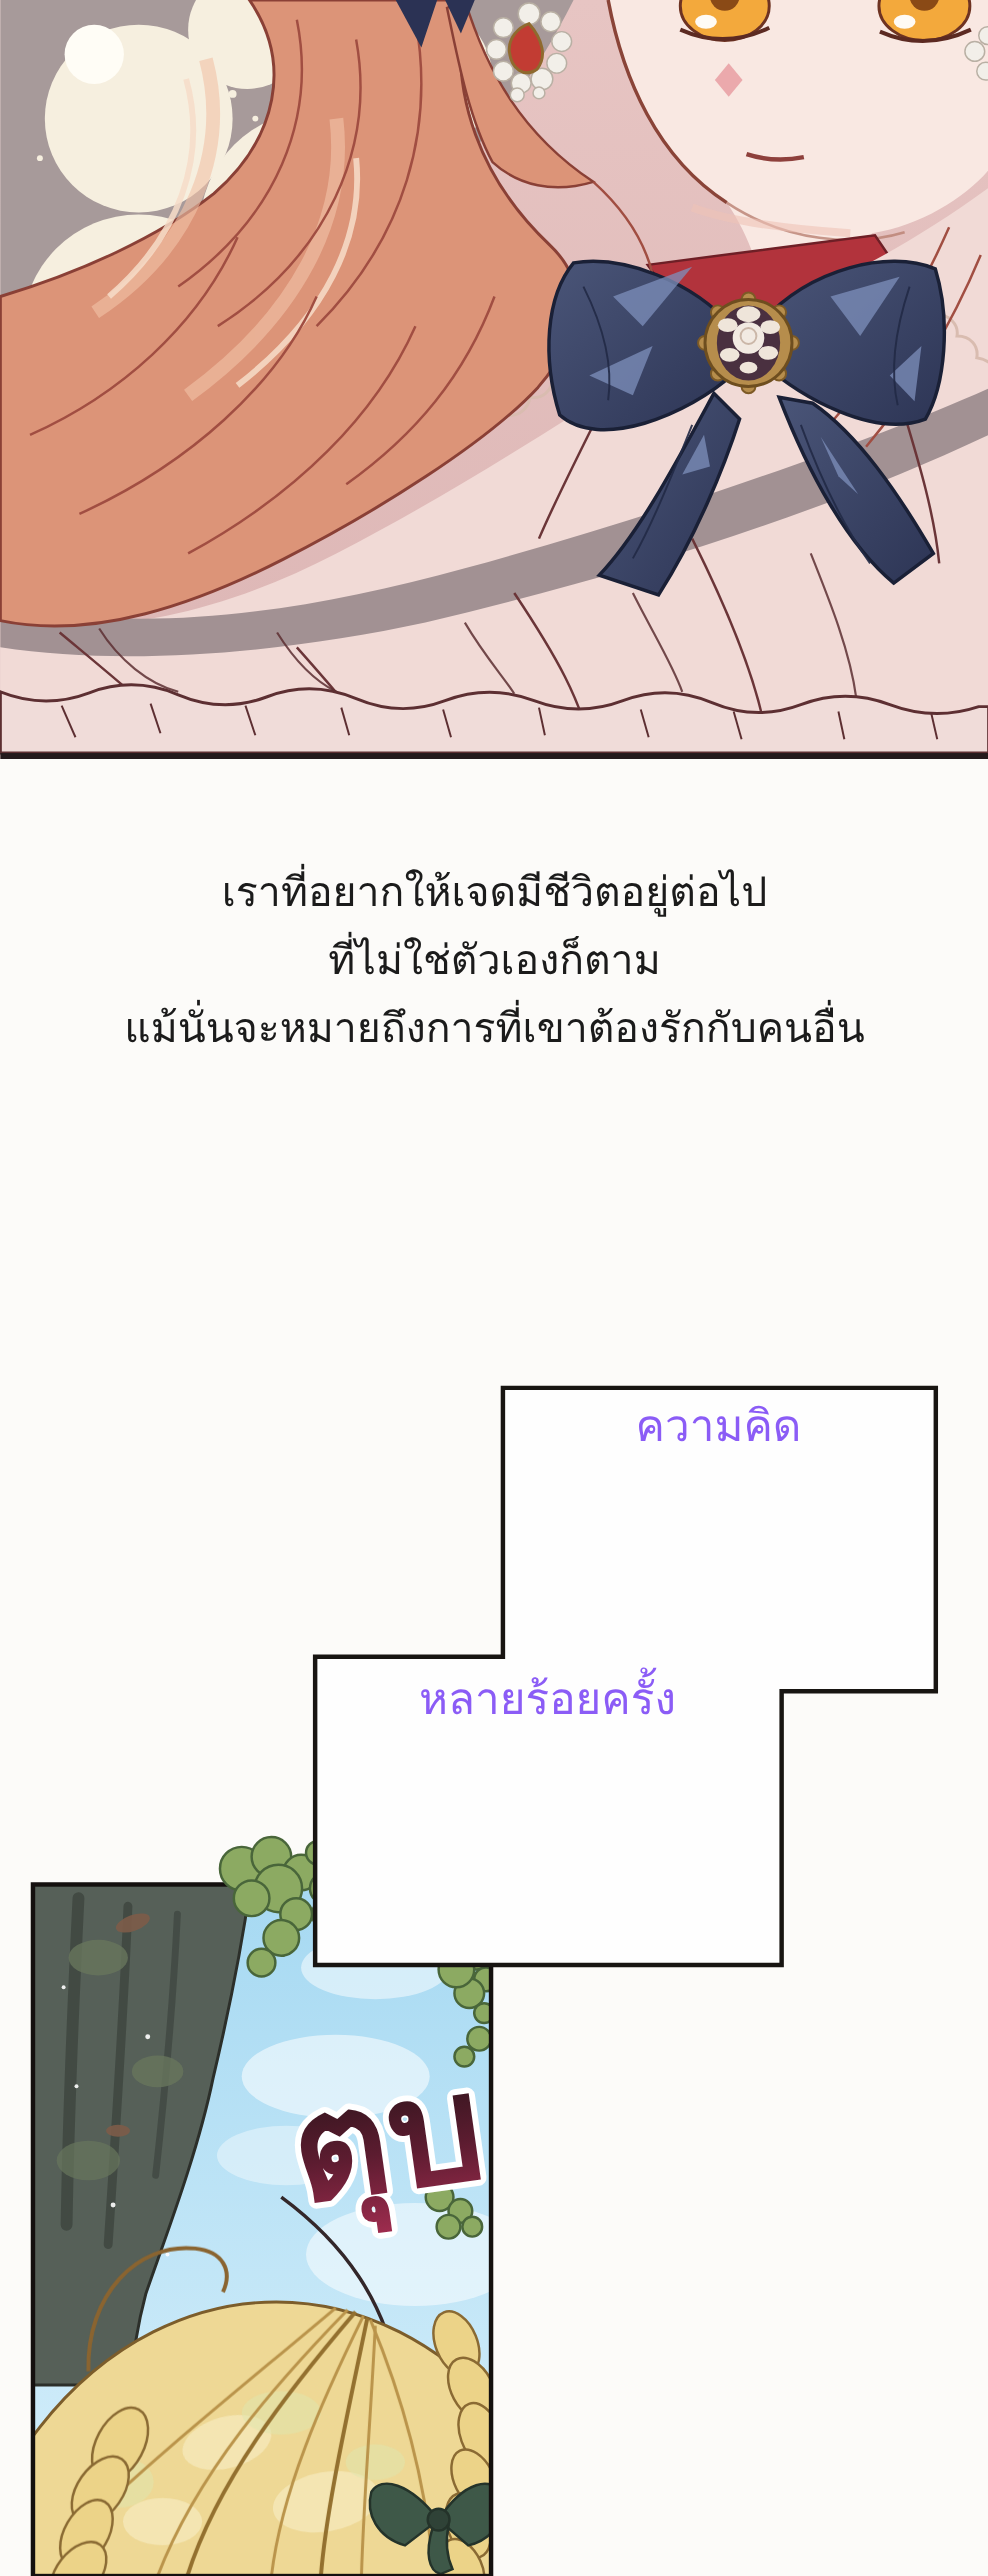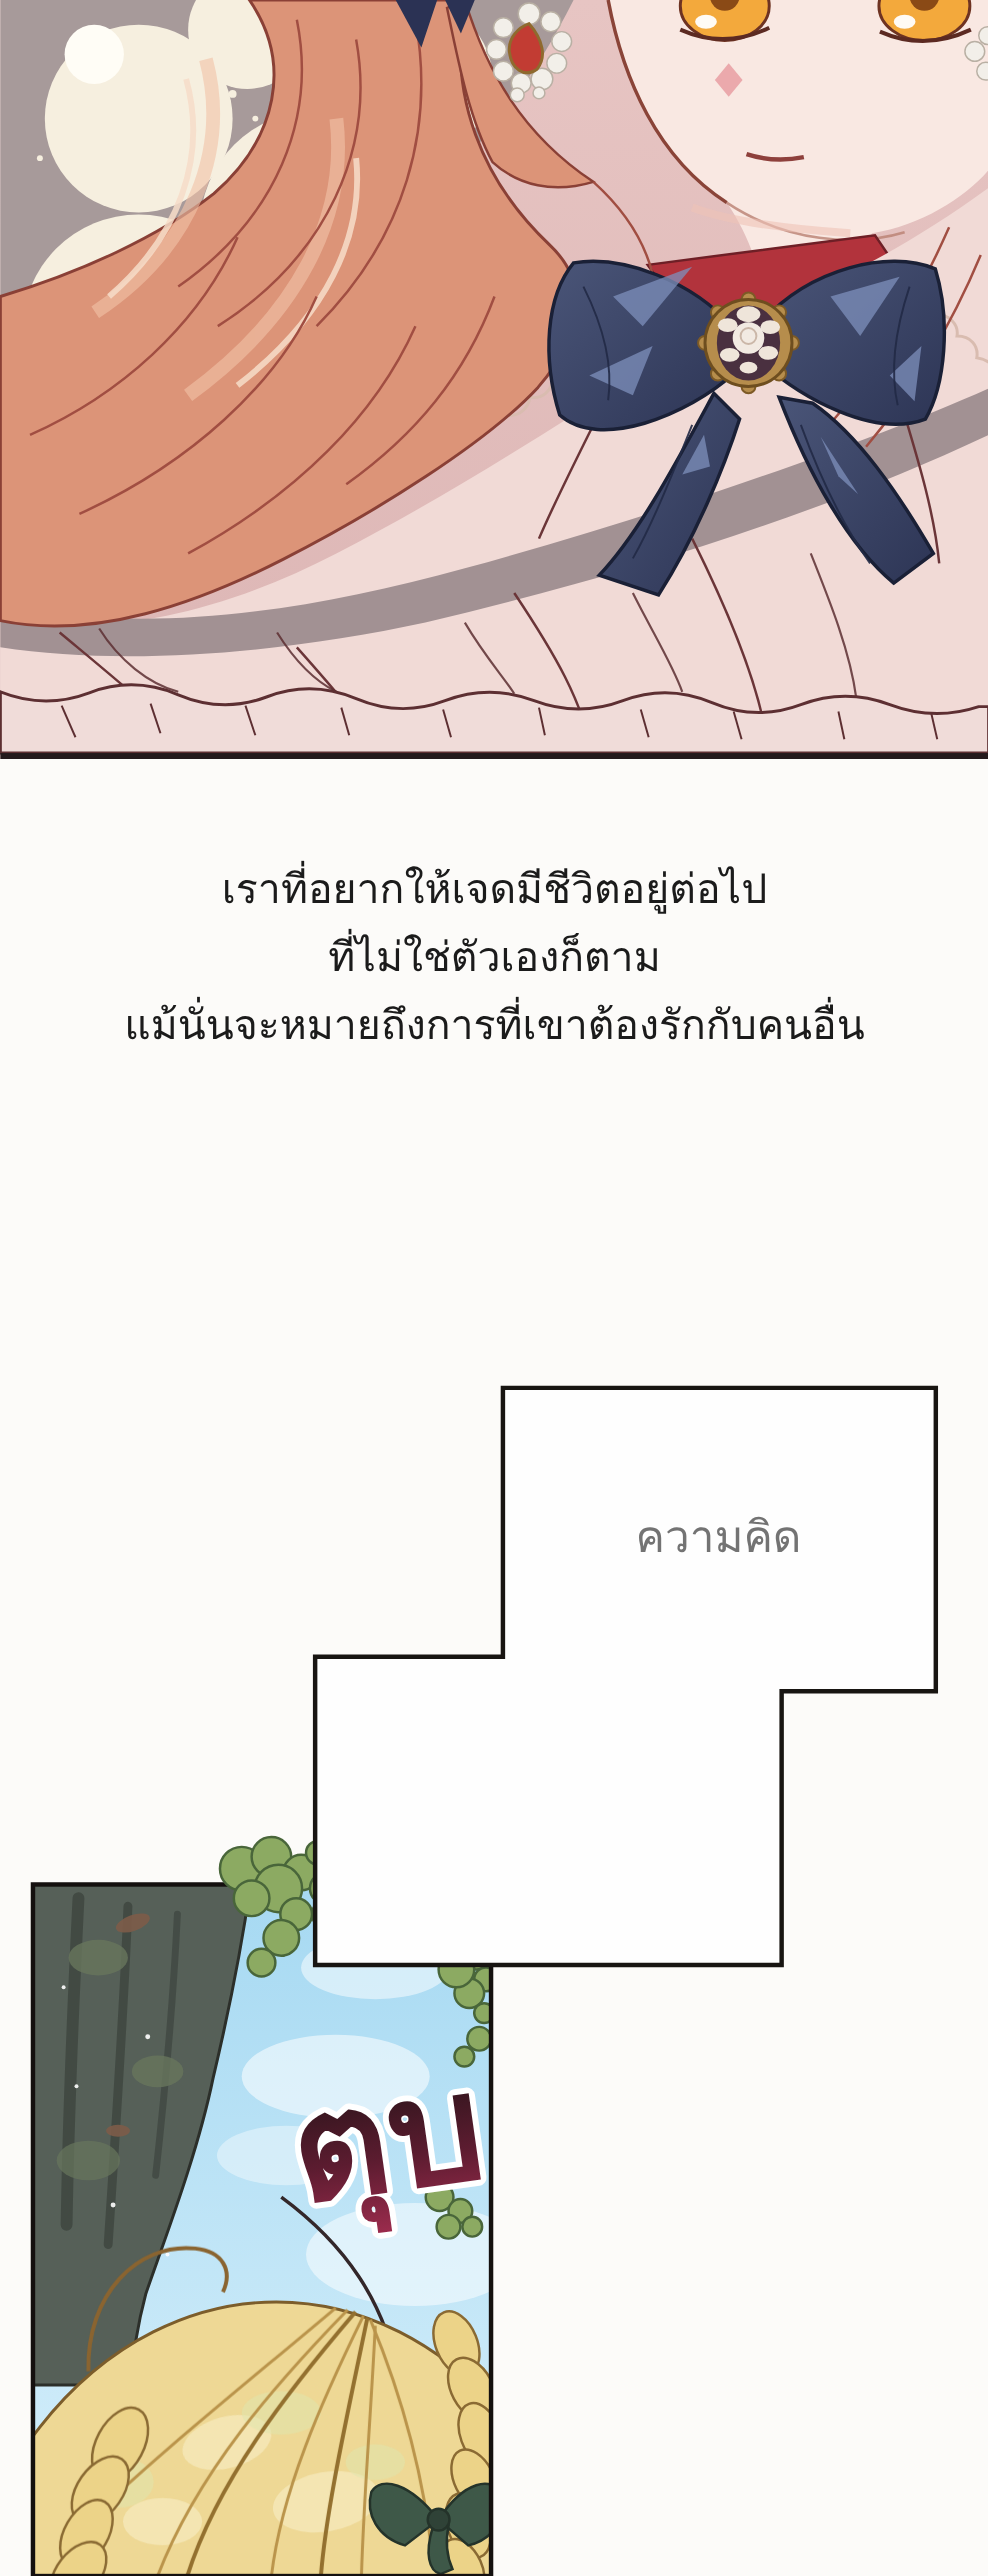--- a/index.html
+++ b/index.html
@@ -1,27 +1,27 @@
 <!DOCTYPE html>
 <html><head>
 <meta charset="utf-8">
 <style>
   html,body{margin:0;padding:0;background:#e9e6e2;}
   .page{position:relative;width:989px;height:2576px;overflow:hidden;
-        background:#fcfbf9;font-family:Liberation Mono, monospace;}
+        background:#fcfbf9;font-family:Liberation Sans, sans-serif;}
   .page *{box-sizing:border-box;}
   svg{display:block;}
   .panel-top{position:absolute;left:0;top:0;width:989px;height:759px;z-index:1;}
   .narration{position:absolute;left:0;top:858px;width:989px;text-align:center;
              z-index:2;color:#1b1b1b;font-size:41px;line-height:68px;font-weight:500;
              letter-spacing:0px;}
   .boxes-outline{position:absolute;left:297px;top:1379px;width:653px;height:593px;z-index:3;}
   .thought-text{position:absolute;z-index:4;display:flex;flex-direction:column;
-                align-items:center;justify-content:center;text-align:center;
-                color:#737373;font-size:44px;font-weight:500;}
+                align-items:center;justify-content:flex-start;text-align:center;
+                color:#8b5cf6;font-size:44px;font-weight:500;}
   .thought-1{left:502px;top:1388px;width:433px;height:304px;line-height:76px;}
   .thought-2{left:314px;top:1657px;width:467px;height:309px;line-height:83px;}
   .panel-bottom{position:absolute;left:29px;top:1829px;width:466px;height:747px;z-index:2;}
 </style>
 </head>
 <body>
 
 <div class="page">
 
   <svg class="panel-top" viewBox="0 0 1000 768">
@@ -358,16 +358,17 @@
   </svg>
 
   <svg class="boxes-outline" viewBox="0 0 660 600">
     <path d="M208,9 L646,9 L646,316 L490,316 L490,593 L18,593 L18,281 L208,281 Z" fill="#fefefe" stroke="#181512" stroke-width="4.5" stroke-linejoin="miter"></path>
   </svg>
 
   <div class="thought-text thought-1">
     <div>ความคิด</div>
   </div>
   <div class="thought-text thought-2">
+    <div>หลายร้อยครั้ง</div>
   </div>
 
 </div>
 
 
 </body></html>

